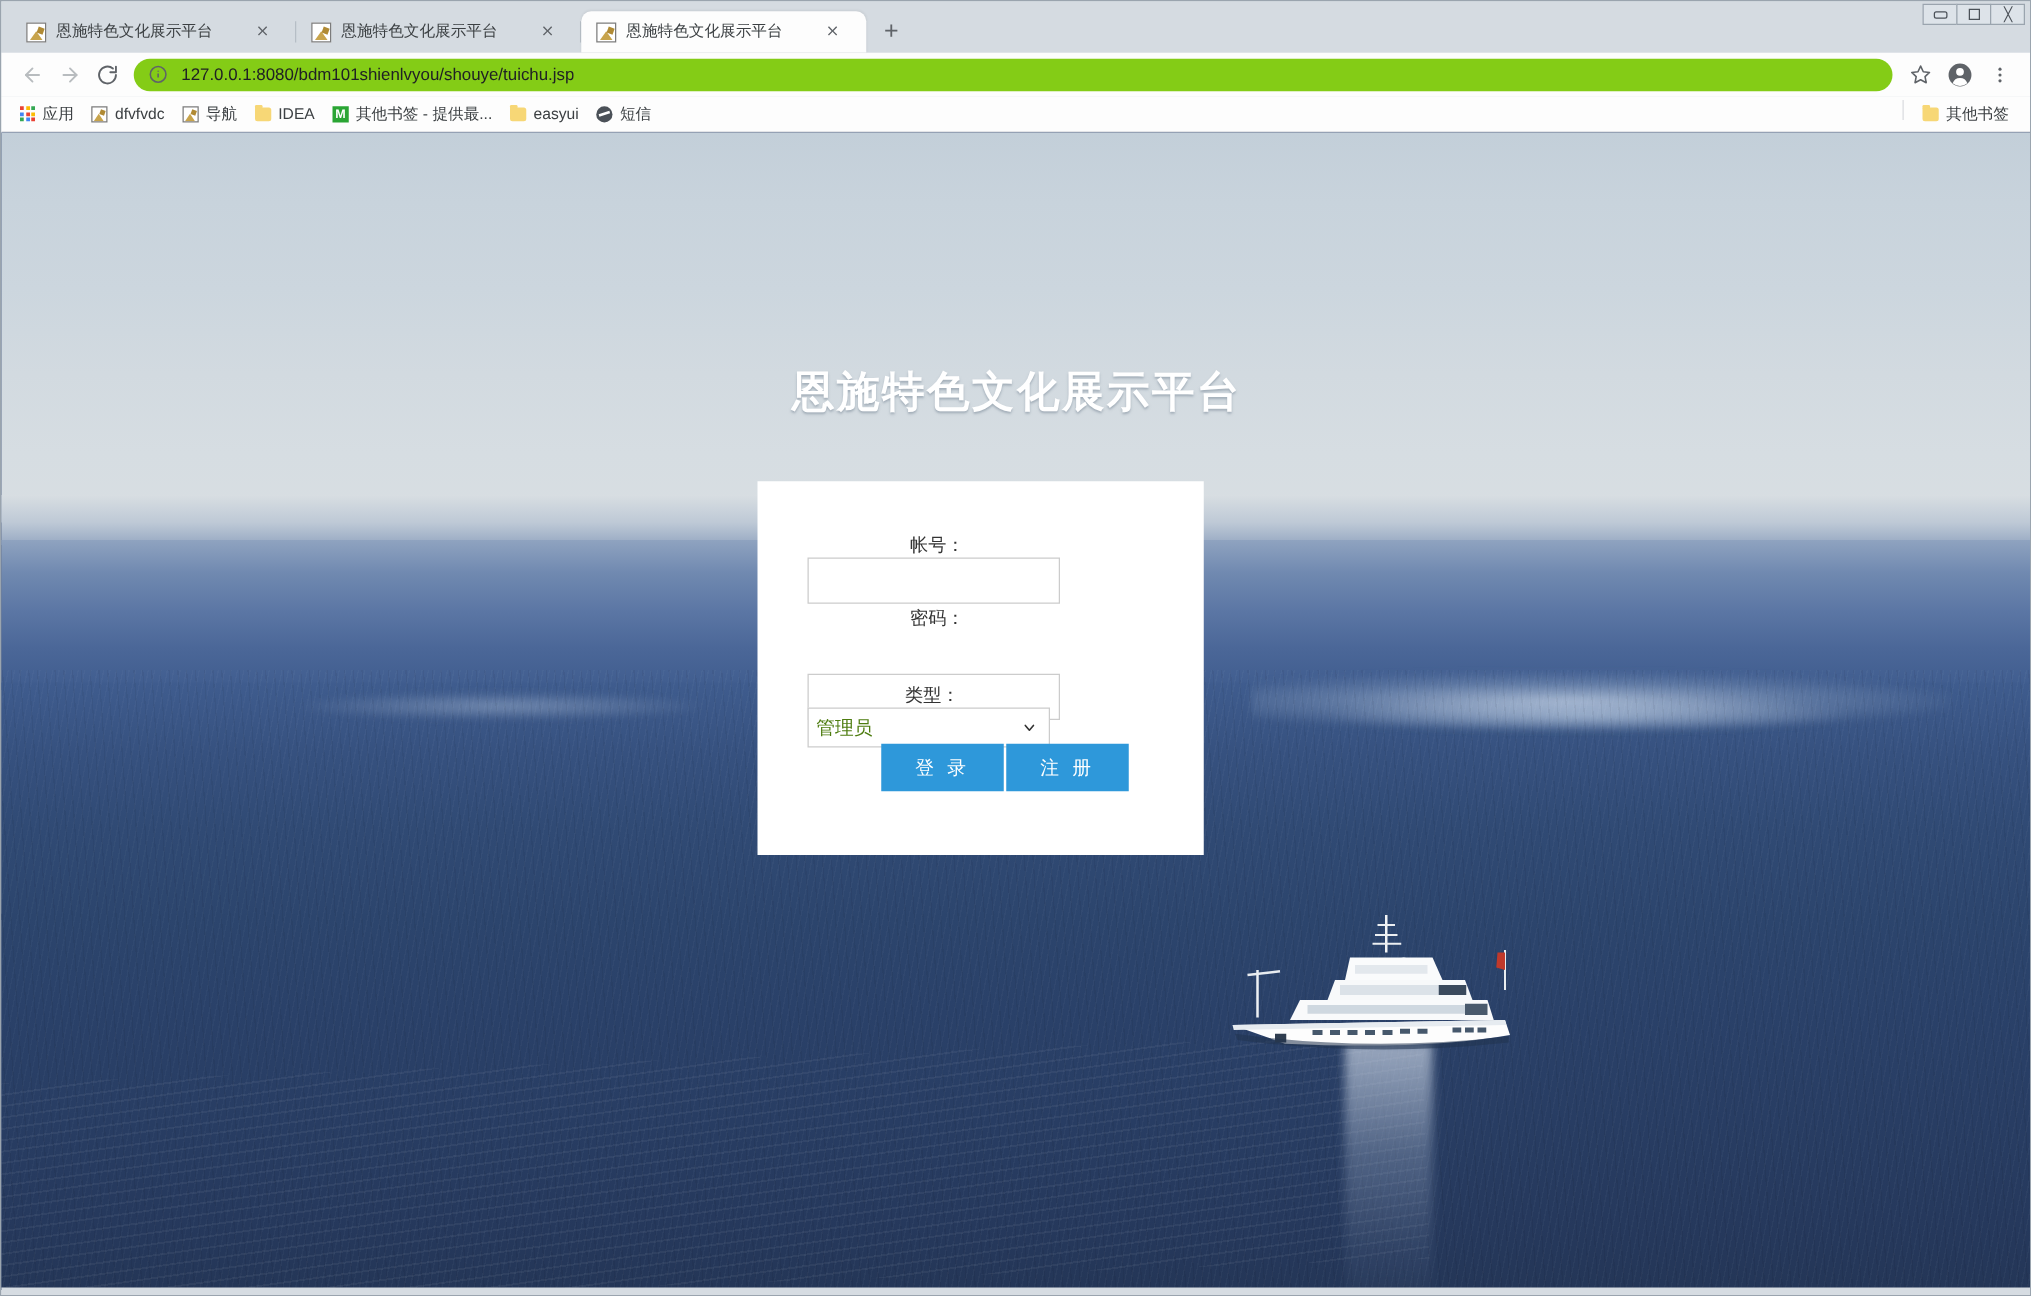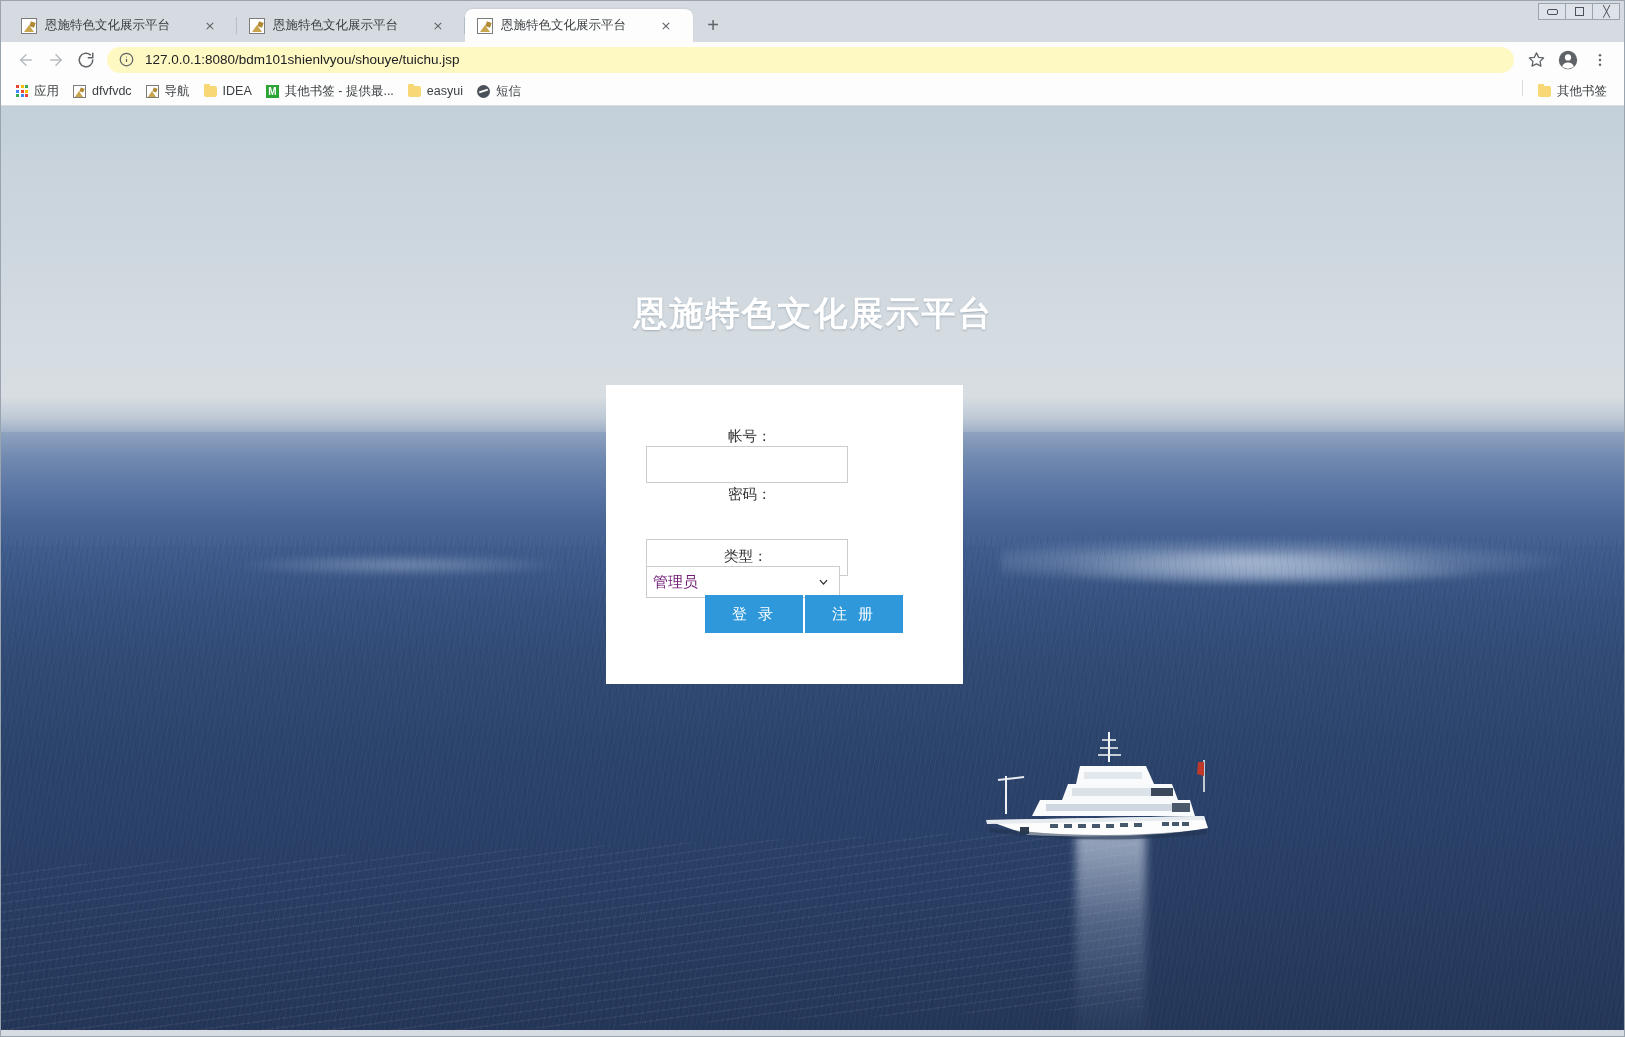--- a/index.html
+++ b/index.html
@@ -143,21 +143,21 @@
     display: flex; align-items: center; justify-content: center;
     color: #5f6368;
     border-radius: 50%;
   }
   .navbtn svg { display: block; }
   .navbtn.disabled { color: #b8bcbf; }
   .omnibox {
     flex: 1 1 auto;
     height: 26px;
     margin: 0 8px 0 6px;
-    background: #fef9c3;
+    background: #84cc16;
     border-radius: 13px;
     display: flex;
     align-items: center;
     padding: 0 12px;
     font-size: 13.5px;
     color: #202124;
   }
   .omnibox .info-icon {
     flex: 0 0 18px;
     margin-right: 8px;
@@ -427,21 +427,21 @@
     border-radius: 0;
     font-family: "DejaVu Sans", "Liberation Sans", sans-serif;
   }
   .fselect {
     width: 194px;
     height: 32px;
     border: 1px solid #ccc;
     background: #fff;
     font-size: 15px;
     padding: 4px 6px;
-    color: #701a75;
+    color: #4d7c0f;
     border-radius: 0;
     appearance: none;
     -webkit-appearance: none;
     font-family: "DejaVu Sans", "Liberation Sans", sans-serif;
   }
   .select-wrap { position: relative; display: inline-flex; align-items: center; }
   .select-wrap .chev {
     position: absolute;
     right: 10px; top: 50%;
     transform: translateY(-50%);

